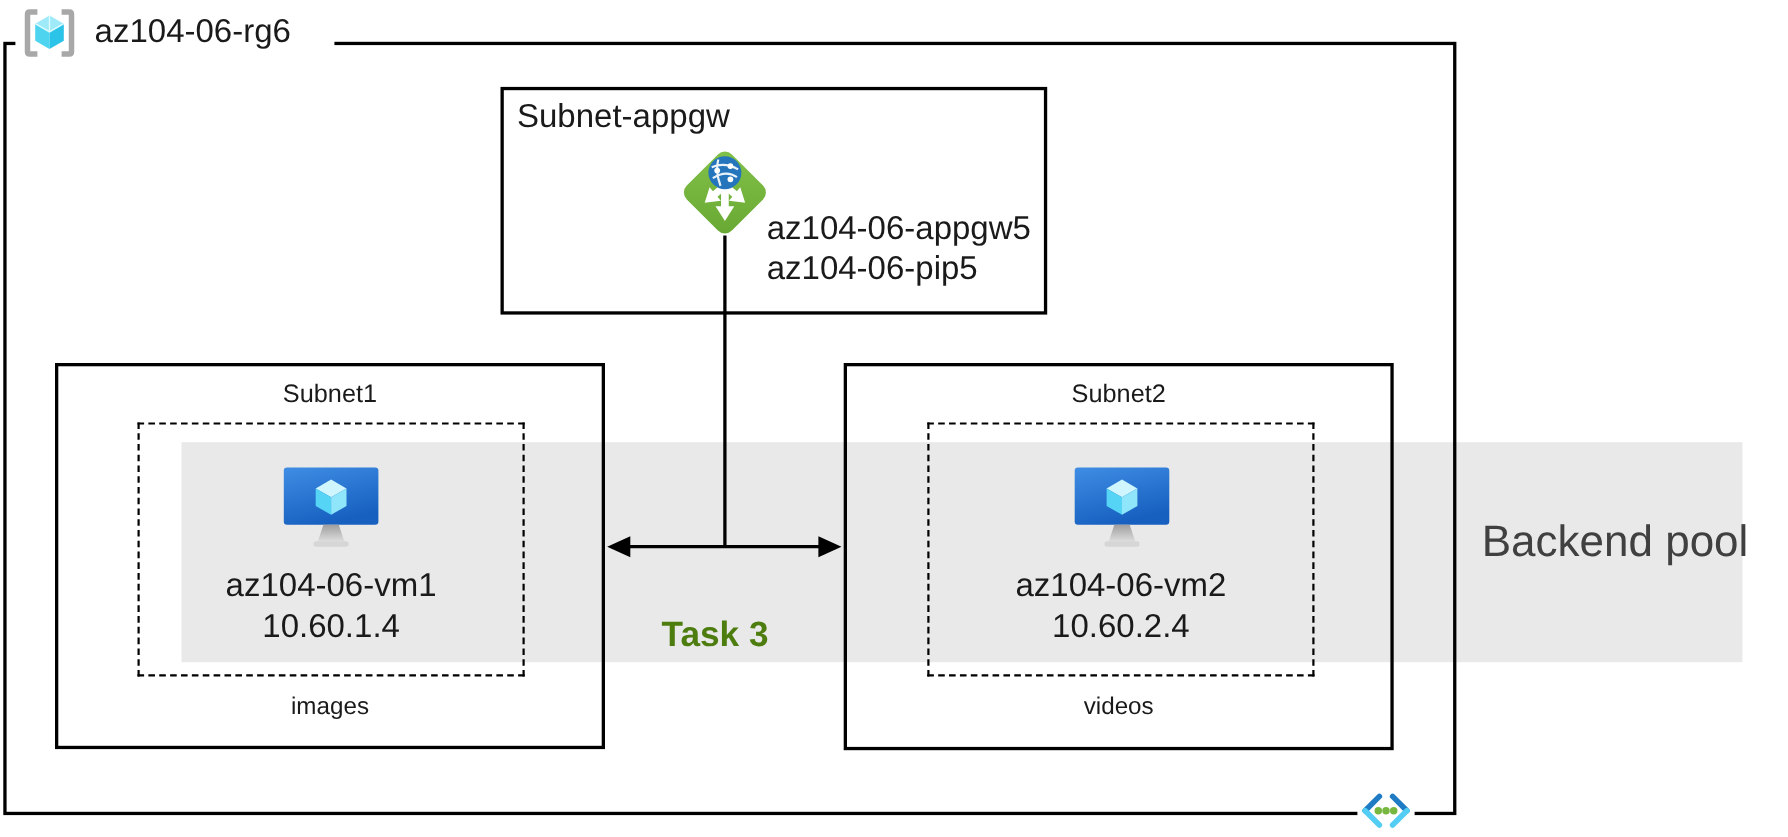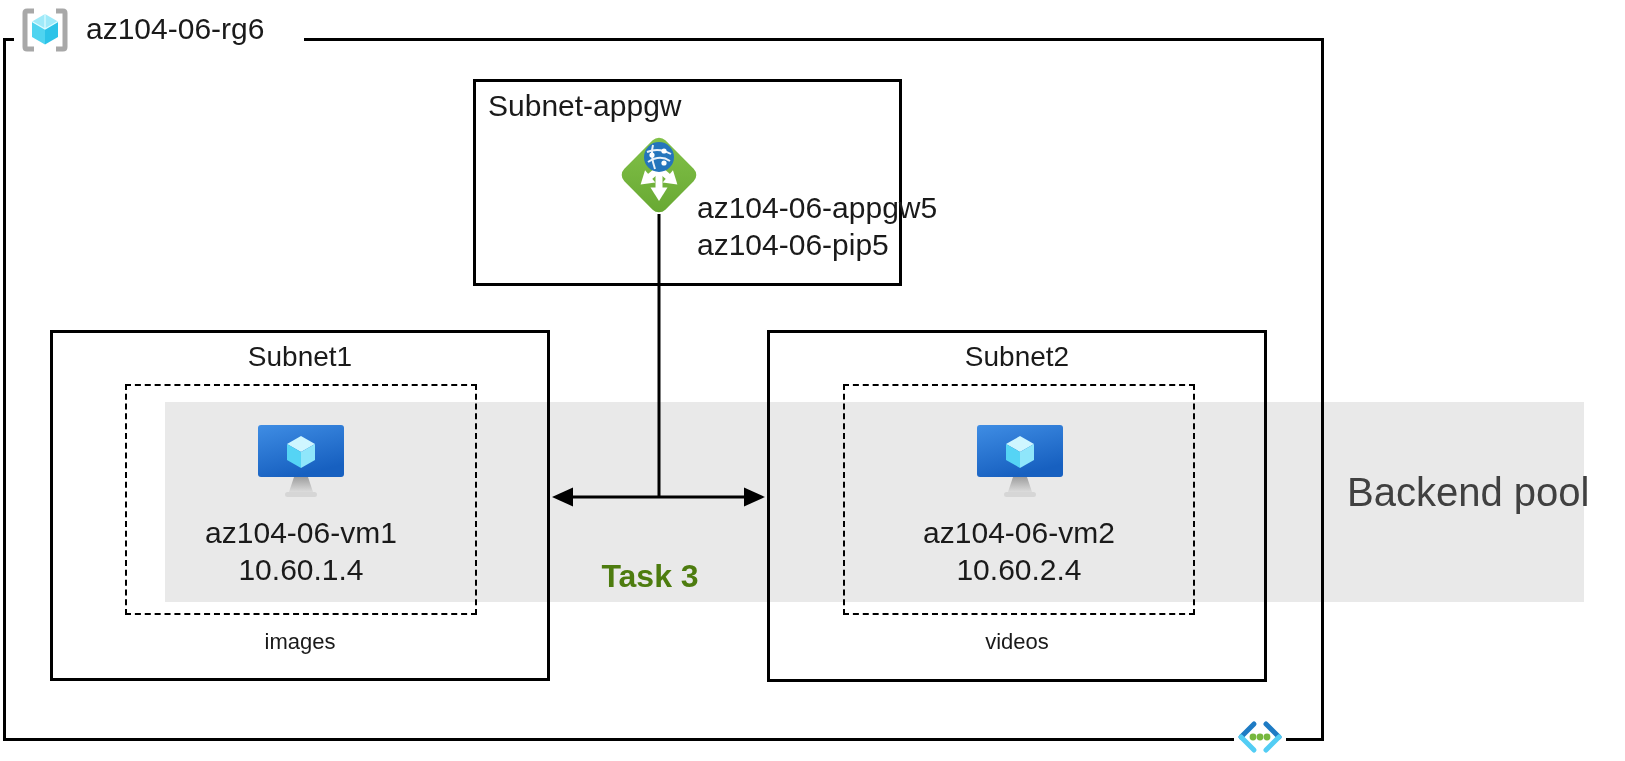--- a/index.html
+++ b/index.html
@@ -51,21 +51,21 @@
   .rg-title {
     position:absolute;
     left:86px; top:11px;
     font-size:30px; line-height:36px;
     z-index:4;
     white-space:nowrap;
   }
   
   .appgw-box {
     position:absolute;
-    left:473px; top:79px; width:429px; height:207px;
+    left:455px; top:79px; width:497px; height:207px;
     border:3px solid #000;
     z-index:2;
     background:transparent;
   }
   .appgw-box .subnet-label {
     position:absolute;
     left:12px; top:6px;
     font-size:30px; line-height:36px;
     white-space:nowrap;
   }
@@ -89,21 +89,21 @@
     border:3px solid #000;
     z-index:2;
     background:transparent;
   }
   .subnet1 { left:50px; }
   .subnet2 { left:767px; height:352px; }
   .subnet-title {
     position:absolute;
     left:0; top:6px; width:100%;
     text-align:center;
-    font-size:28px; line-height:36px;
+    font-size:23px; line-height:36px;
   }
   .dashed-box {
     position:absolute;
     top:51px; width:352px; height:231px;
     border:2px dashed #000;
   }
   .subnet1 .dashed-box { left:72px; }
   .subnet2 .dashed-box { left:73px; }
   .vm-text {
     position:absolute;

